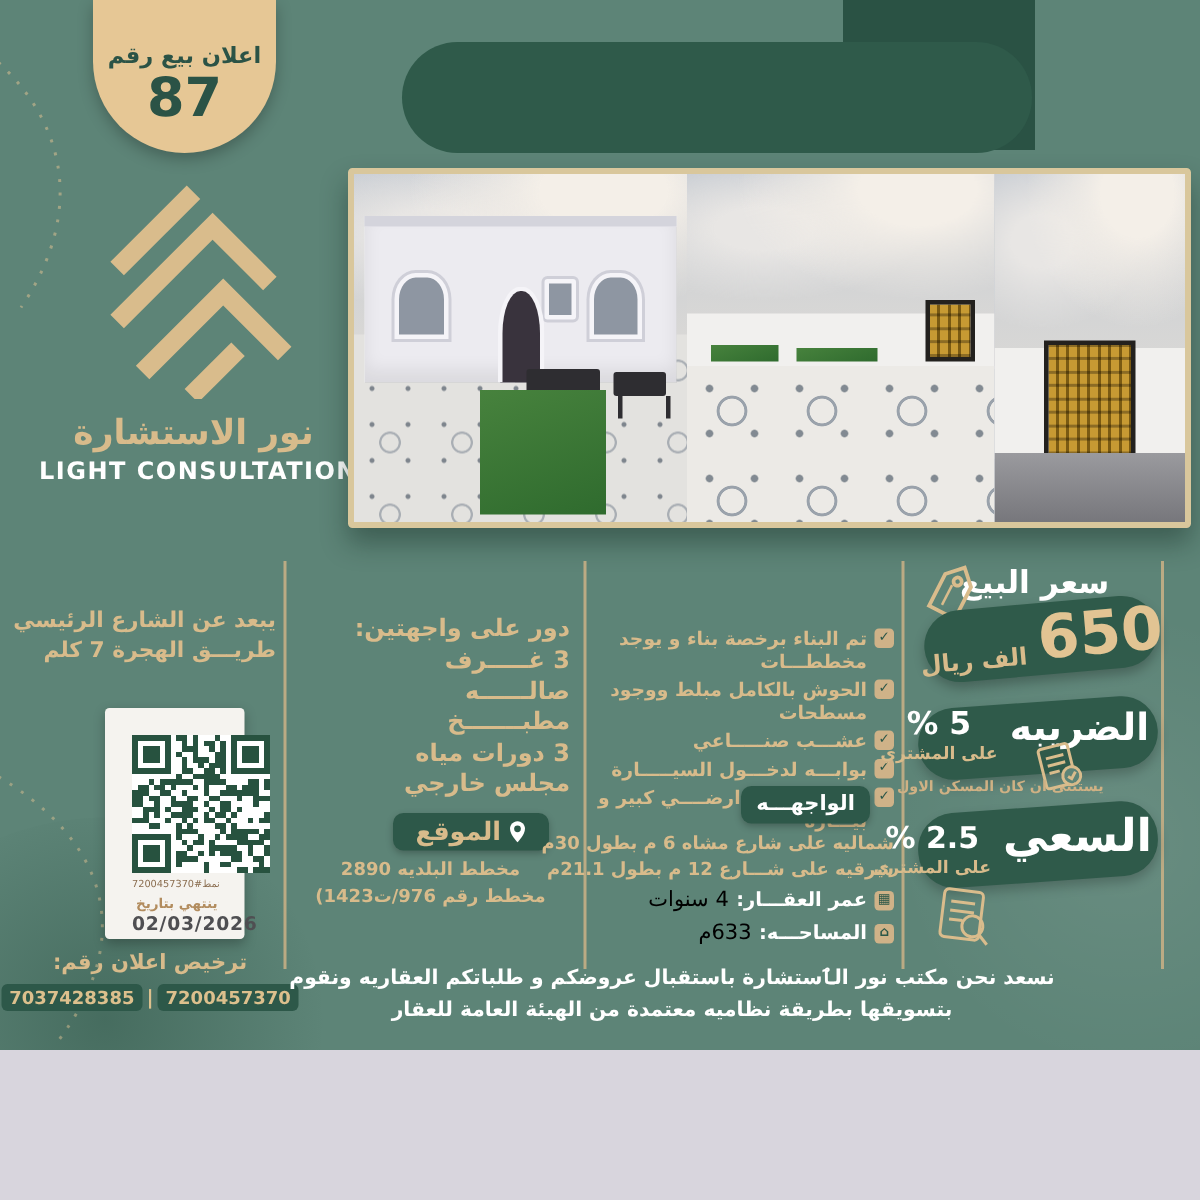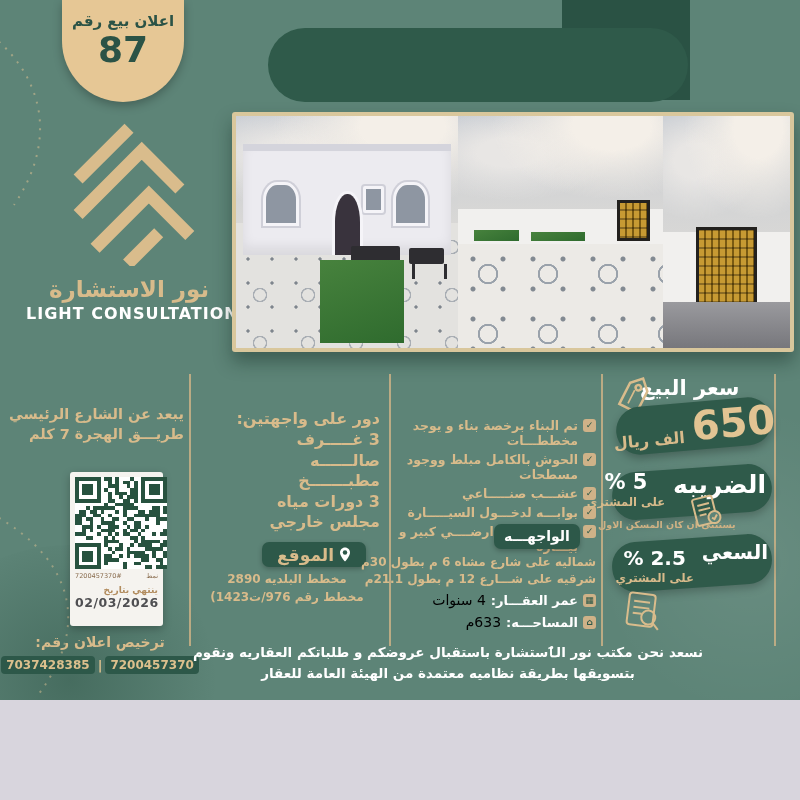--- a/index.html
+++ b/index.html
@@ -14,21 +14,21 @@
            background:radial-gradient(circle,rgba(33,70,56,.38),rgba(33,70,56,0) 70%);}
   .blob-r{left:600px;top:400px;width:300px;height:320px;border-radius:50%;
           background:radial-gradient(circle,rgba(255,255,255,.07),rgba(255,255,255,0) 70%);}
   .top-dark-band{left:562px;top:0;width:128px;height:100px;background:#2a5244;}
   .top-pill{left:268px;top:28px;width:420px;height:74px;border-radius:37px;background:#2f5a4a;}
 
   
   .badge{left:62px;top:0;width:122px;height:102px;background:#e6c795;
          border-radius:0 0 62px 62px;text-align:center;color:#2b5346;
          box-shadow:0 4px 10px rgba(0,0,0,.25);z-index:3;}
-  .badge .t1{padding-top:12px;font-size:15px;font-weight:bold;}
+  .badge .t1{padding-top:28px;font-size:15px;font-weight:bold;}
   .badge .t2{font-size:36px;font-weight:bold;line-height:40px;}
 
   
   .logo{left:26px;top:114px;width:206px;text-align:center;}
   .logo .mark{width:142px;height:152px;margin:0 auto;}
   .logo .ar{margin-top:6px;font-size:23px;font-weight:bold;color:#d8bb8b;}
   .logo .en{margin-top:2px;font-size:16px;font-weight:bold;color:#fff;letter-spacing:1px;}
 
   
   .frame{left:232px;top:112px;width:562px;height:240px;border:4px solid #d9c79c;border-radius:3px;
@@ -67,21 +67,21 @@
   .asphalt{position:absolute;left:0;bottom:0;width:100%;height:20%;
       background:linear-gradient(#9a9a9e,#77777c);}
 
   
   .vline{top:374px;height:272px;width:2px;background:#cbb286;opacity:.85;}
 
   
   .mosque{left:18px;top:404px;width:166px;direction:rtl;text-align:right;
           color:#d8bb8b;font-weight:bold;font-size:14.5px;line-height:20px;}
   .qr-card{left:70px;top:472px;width:93px;height:154px;background:#f5f3ef;border-radius:3px;
-           padding:5px;box-shadow:0 3px 8px rgba(0,0,0,.25);}
+           padding:18px;box-shadow:0 3px 8px rgba(0,0,0,.25);}
   .qr-card .qr{width:92px;height:92px;}
   .qr-meta{display:flex;justify-content:space-between;font-size:6.5px;color:#8a6d4f;margin-top:3px;}
   .qr-exp{font-size:9px;font-weight:bold;color:#b28c5e;text-align:right;margin-top:5px;direction:rtl;}
   .qr-date{font-size:12.5px;font-weight:bold;color:#4f4f52;text-align:center;letter-spacing:.5px;}
   .license{left:12px;top:634px;width:176px;text-align:center;}
   .license .lab{font-size:14px;font-weight:bold;color:#d8bb8b;direction:rtl;}
   .license .chips{display:flex;justify-content:center;align-items:center;gap:3px;margin-top:6px;}
   .chip{background:#2d5849;border-radius:4px;padding:2px 5px;color:#dcc08d;
         font-size:12px;font-weight:bold;}
   .chip-sep{color:#dcc08d;font-weight:bold;font-size:13px;}
@@ -536,21 +536,21 @@
       <rect x="7" y="3" width="20" height="27" rx="2"></rect>
       <path d="M11 10 h12 M11 15 h12 M11 20 h7"></path>
       <circle cx="25" cy="25" r="6" fill="#5d8477"></circle>
       <path d="M22.5 25 l2 2 l3.5 -4"></path>
     </g>
   </svg>
   <div class="abs exception nowrap">يستثنى ان كان المسكن الاول</div>
 
   <div class="abs fee-pill" style="left:612px;top:538px;height:50px;"></div>
   <div class="abs fee-block" style="left:614px;top:540px;">
-    <span class="lab nowrap" style="font-size:20px;">السعي</span>
+    <span class="lab nowrap" style="font-size:30px;">السعي</span>
     <span style="display:flex;flex-direction:column;align-items:center;margin-top:6px;">
       <span class="pct nowrap" style="font-size:20px;">2.5 %</span>
       <span class="payer nowrap">على المشتري</span>
     </span>
   </div>
   <svg class="abs" style="left:622px;top:590px;transform:rotate(7deg);" width="44" height="42" viewBox="0 0 44 42">
     <g stroke="#d9bc8c" stroke-width="2" fill="none">
       <rect x="6" y="4" width="26" height="32" rx="3"></rect>
       <path d="M11 12 h16 M11 18 h16 M11 24 h9"></path>
       <circle cx="27" cy="27" r="7"></circle>

